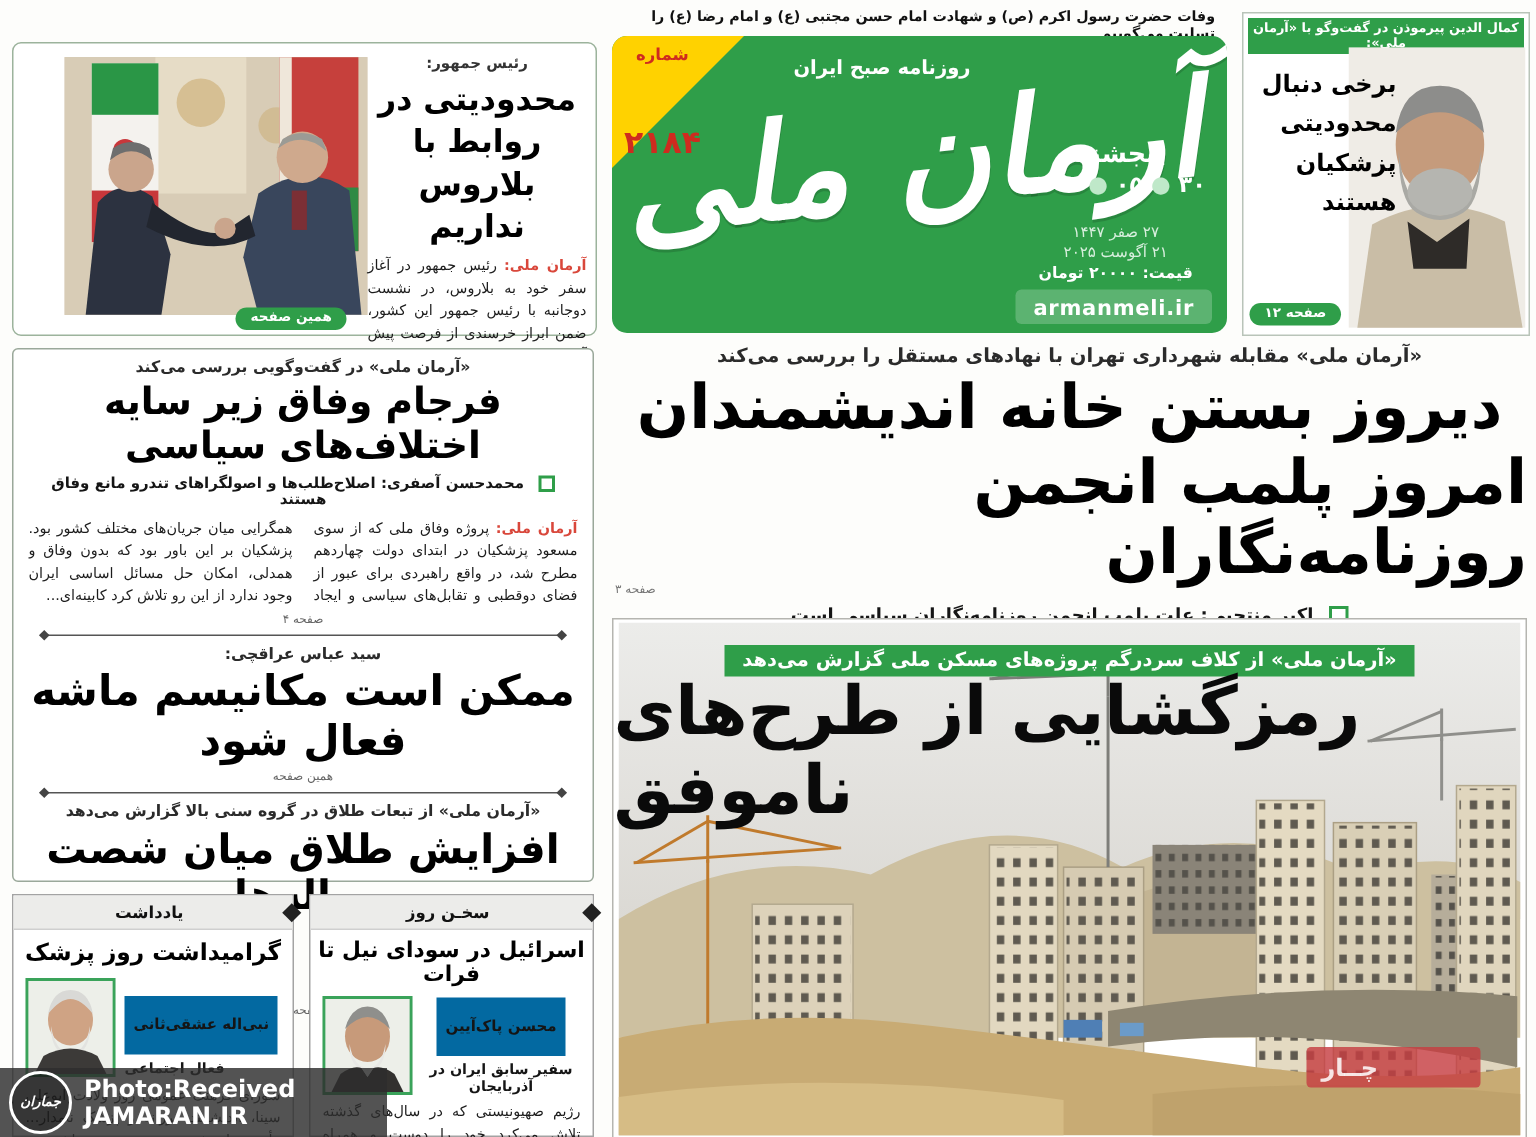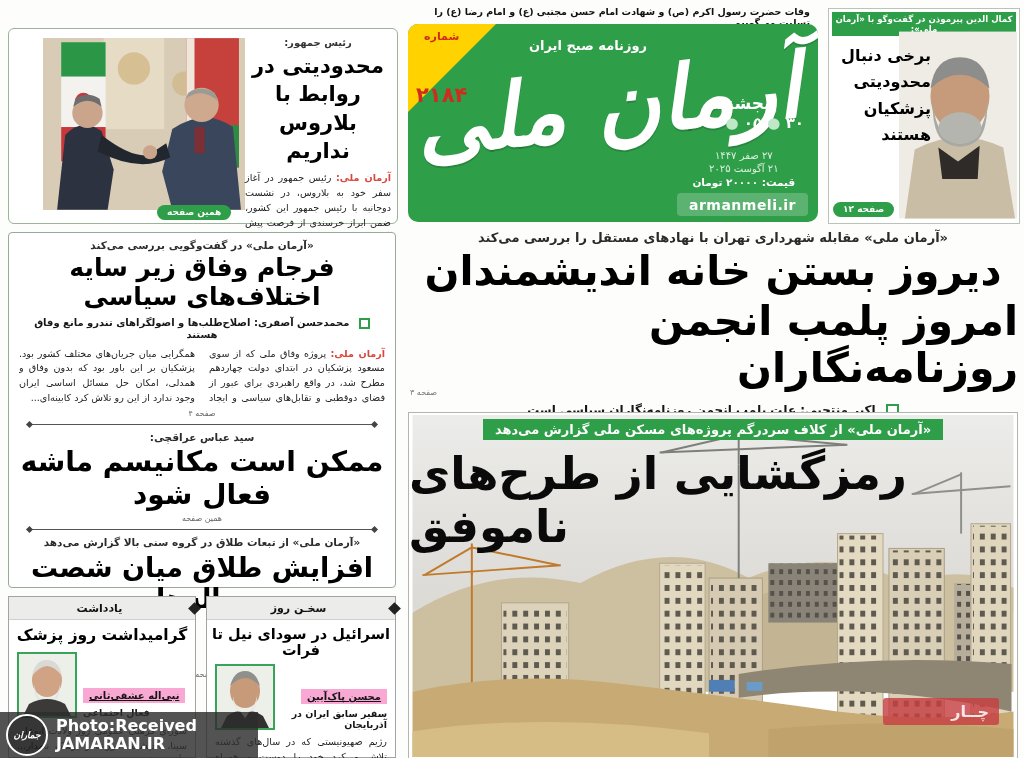--- a/index.html
+++ b/index.html
@@ -14,21 +14,21 @@
   .twocol{columns:2;column-gap:14px;}
   .divider{display:flex;align-items:center;margin:4px 10px;}
   .divider .line{flex:1;border-top:1.6px solid #555;}
   .diamond{width:5px;height:5px;background:#444;transform:rotate(45deg);flex:none;}
   .pagenote{font-size:8px;color:#666;text-align:center;}
   .card{position:absolute;border:1px solid #9fae9f;background:#fff;}
   .greensq{display:inline-block;width:9px;height:9px;border:2px solid #2f9e49;
            background:#fff;vertical-align:middle;margin-left:6px;}
   .hdr-bar{height:22px;background:#ececea;border-bottom:1px solid #cfcfcf;display:flex;align-items:center;}
   .hdr-title{flex:1;text-align:center;font-size:11px;font-weight:bold;color:#111;}
-  .author-name{background:#f9a8d4;font-size:10px;font-weight:bold;padding:2px 6px;display:inline-block;text-decoration:underline;}
+  .author-name{background:#0369a1;font-size:10px;font-weight:bold;padding:14px 6px;display:inline-block;}
   .author-role{font-size:9.5px;font-weight:bold;margin-top:4px;}
   .photo-frame{border:2px solid #3aa35a;background:#eef0ea;flex:none;}
 </style>
 </head>
 <body>
 
 <div id="page">
 
   <div class="rtl" style="position:absolute;left:408px;top:6px;width:402px;text-align:right;font-size:9.5px;font-weight:bold;color:#111;">وفات حضرت رسول اکرم (ص) و شهادت امام حسن مجتبی (ع) و امام رضا (ع) را تسلیت می‌گوییم</div>
 
@@ -202,26 +202,26 @@
           </g>
       </g>
 
       <path d="M330 262 Q470 240 606 252 L606 300 Q460 268 330 286 Z" fill="#8e8672"></path>
       <path d="M0 280 Q100 258 210 272 Q330 286 430 300 Q530 312 608 300 L608 346 L0 346 Z" fill="#c8ab74"></path>
       <path d="M0 320 Q140 300 300 322 L300 346 L0 346 Z" fill="#d6bc85"></path>
       <path d="M360 318 Q480 306 608 318 L608 346 L360 346 Z" fill="#bfa26c"></path>
       <rect x="300" y="268" width="26" height="12" fill="#4f7fb5"></rect>
       <rect x="338" y="270" width="16" height="9" fill="#6b9bc9"></rect>
     </svg>
-    <div class="rtl" style="position:absolute;top:6px;left:0;right:0;text-align:center;">
+    <div class="rtl" style="position:absolute;top:16px;left:0;right:0;text-align:center;">
       <span style="display:inline-block;background:#2f9e49;color:#fff;font-size:13px;font-weight:bold;padding:3px 12px;">«آرمان ملی» از کلاف سردرگم پروژه‌های مسکن ملی گزارش می‌دهد</span>
     </div>
     <div class="rtl" style="position:absolute;top:34px;left:0;right:0;text-align:left;font-size:45px;font-weight:900;color:#0a0a0a;">رمزگشایی از طرح‌های ناموفق</div>
-    <div style="position:absolute;right:18px;bottom:34px;background:rgba(198,62,66,.82);border-radius:3px;
-                padding:4px 10px;min-width:96px;text-align:right;">
+    <div style="position:absolute;right:30px;bottom:34px;background:rgba(198,62,66,.82);border-radius:3px;
+                padding:4px 10px;min-width:96px;text-align:left;">
       <span class="rtl" style="color:rgba(255,255,255,.85);font-size:16px;font-weight:bold;letter-spacing:4px;">چــار</span>
     </div>
   </div>
 
   <div class="card rtl" style="left:8px;top:232px;width:388px;height:356px;border-color:#9aa89a;border-radius:4px;padding:6px 8px;box-sizing:border-box;">
 
     <div>
       <div class="kicker">«آرمان ملی» در گفت‌وگویی بررسی می‌کند</div>
       <div style="text-align:center;font-size:25px;font-weight:900;margin-top:2px;color:#000;">فرجام وفاق زیر سایه اختلاف‌های سیاسی</div>
       <div style="text-align:center;font-size:10px;font-weight:bold;margin-top:6px;">
@@ -284,21 +284,21 @@
     <p class="bodytxt" style="margin:6px 8px 0;height:52px;overflow:hidden;">شورای فرهنگ عمومی روز ولادت ابوعلی سینا، اندیشمند فرزانه و پزشک نامدار... مأمون اندیشه... در حوزه بهداشت و درمان...</p>
   </div>
 
   <div class="card rtl" style="left:206px;top:596px;width:190px;height:162px;border-color:#a3a3a3;box-sizing:border-box;">
     <div class="hdr-bar">
       <span class="diamond" style="margin-right:-4px;width:9px;height:9px;background:#222;"></span>
       <span class="hdr-title">سخـن روز</span>
     </div>
     <div style="text-align:center;font-size:14.5px;font-weight:900;margin-top:6px;color:#000;">اسرائیل در سودای نیل تا فرات</div>
     <div style="display:flex;align-items:flex-end;gap:6px;margin:6px 8px 0;">
-      <div style="flex:1;text-align:right;">
+      <div style="flex:1;text-align:center;">
         <span class="author-name">محسن پاک‌آیین</span>
         <div class="author-role">سفیر سابق ایران در آذربایجان</div>
       </div>
       <svg class="photo-frame" viewBox="0 0 56 62" style="width:56px;height:62px;">
         <rect width="56" height="62" fill="#edefe9"></rect>
         <ellipse cx="28" cy="25" rx="15" ry="17" fill="#c79a7a"></ellipse>
         <path d="M13 20 Q17 5 28 5 Q39 5 43 20 Q35 12 28 12 Q21 12 13 20 Z" fill="#8f8f8c"></path>
         <path d="M16 30 Q19 46 28 46 Q37 46 40 30 Q40 42 34 46 Q28 50 22 46 Q16 42 16 30 Z" fill="#e8e8e5"></path>
         <path d="M4 62 L10 50 Q18 44 24 46 L28 52 L32 46 Q38 44 46 50 L52 62 Z" fill="#33312f"></path>
         <path d="M24 46 L28 52 L32 46 L28 48 Z" fill="#f2f2f0"></path>

